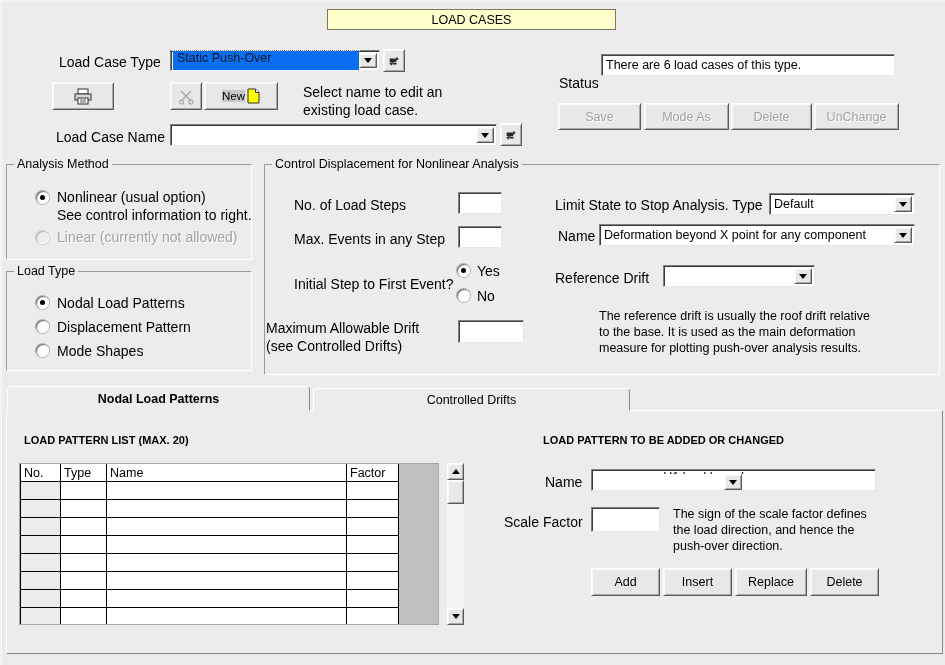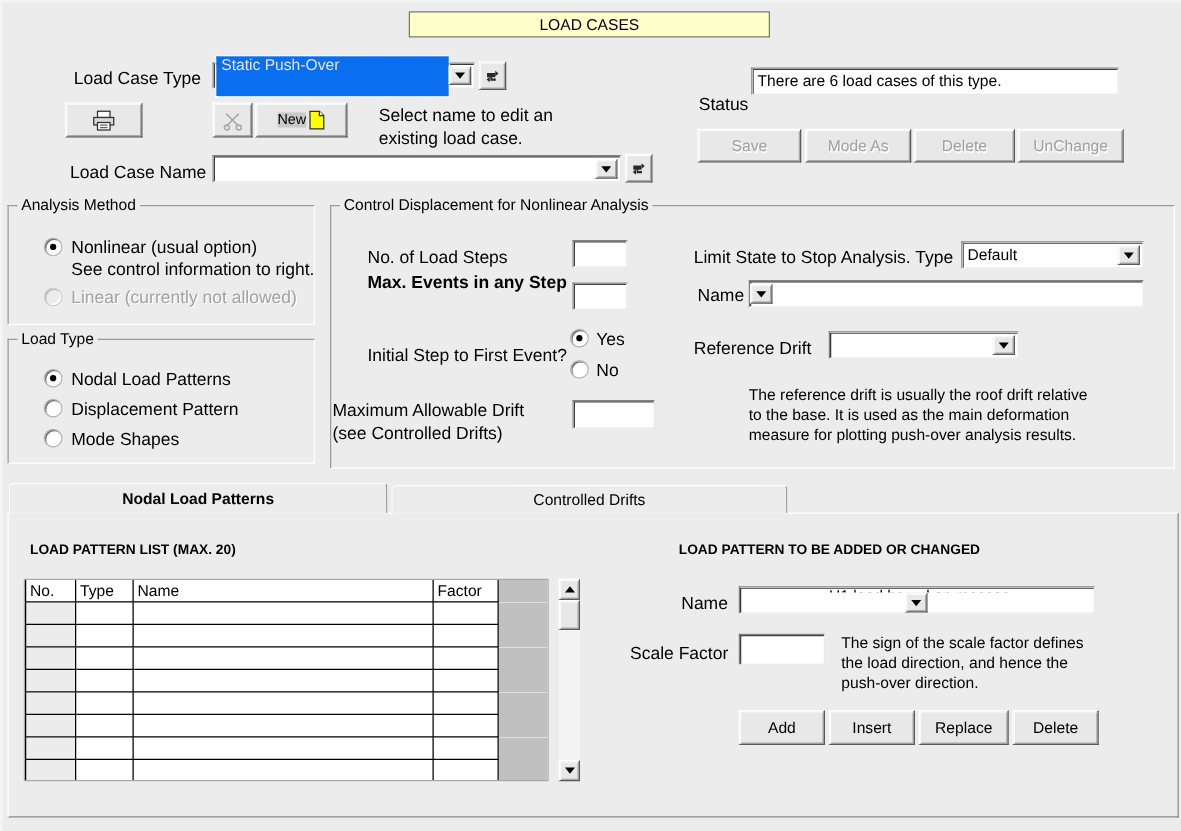--- a/index.html
+++ b/index.html
@@ -279,21 +279,21 @@
 
 <div id="app">
 
   <div id="banner">
     <span>LOAD CASES</span>
   </div>
 
   <div class="lbl" style="left:57px; top:52px;">Load Case Type</div>
 
   <div class="combo" id="lct-combo" style="left:168px; top:48px; width:210px; height:21px;">
-    <div class="val" style="background:#0a6ef0; color:#e5e5e5; height:32px; line-height:15px; margin-left:2px; outline:1px dotted #ffffff;">Static Push-Over</div>
+    <div class="val" style="background:#0a6ef0; color:#0f172a; height:19px; line-height:15px; margin-left:2px; outline:1px dotted #ffffff;">Static Push-Over</div>
     <div class="arrowbox">
       <span class="tri-down"></span>
     </div>
   </div>
 
   <div class="iconbtn" style="left:381px; top:47px; width:22px; height:23px;">
     <svg width="14" height="14" viewBox="0 0 16 16">
       <path d="M3 5 L3 9 L6 9 L6 12 L11 12 L11 10 L7.5 10 L7.5 9 L10.5 9 L10.5 5 Z" fill="#2a2a2a"></path>
       <path d="M10.5 3 L13.5 5.5 L10.5 8 Z" fill="#2a2a2a"></path>
       <path d="M5.5 13.5 L2.5 11 L5.5 8.5 Z" fill="#2a2a2a"></path>
@@ -390,21 +390,21 @@
 
   <div class="group" style="left:262px; top:162px; width:676px; height:211px;">
     <span class="gtitle">Control Displacement for Nonlinear Analysis</span>
   </div>
 
   <div class="lbl" style="left:292px; top:195px;">No. of Load Steps</div>
   <div class="field" style="left:456px; top:190px; width:44px; height:22px;">
     <span></span>
   </div>
 
-  <div class="lbl" style="left:292px; top:215px;font-weight:bold;">Max. Events in any Step</div>
+  <div class="lbl" style="left:292px; top:229px;">Max. Events in any Step</div>
   <div class="field" style="left:456px; top:224px; width:44px; height:22px;">
     <span></span>
   </div>
 
   <div class="lbl" style="left:292px; top:274px;">Initial Step to First Event?</div>
   <div class="radio" style="left:455px; top:262px;">
     <span class="dot"></span>
   </div>
   <div class="lbl" style="left:475px; top:261px;">Yes</div>
   <div class="radio" style="left:455px; top:287px;"></div>
@@ -419,20 +419,21 @@
   <div class="lbl" style="left:553px; top:195px;">Limit State to Stop Analysis.  Type</div>
   <div class="combo" style="left:767px; top:191px; width:146px; height:22px;">
     <div class="val">Default</div>
     <div class="arrowbox">
       <span class="tri-down"></span>
     </div>
   </div>
 
   <div class="lbl" style="left:556px; top:226px;">Name</div>
   <div class="combo" style="left:597px; top:222px; width:316px; height:22px;">
+    <div class="val">Deformation beyond X point for any component</div>
     <div class="arrowbox">
       <span class="tri-down"></span>
     </div>
   </div>
 
   <div class="lbl" style="left:553px; top:268px;">Reference Drift</div>
   <div class="combo" style="left:661px; top:263px; width:152px; height:22px;">
     <div class="val"></div>
     <div class="arrowbox">
       <span class="tri-down"></span>

